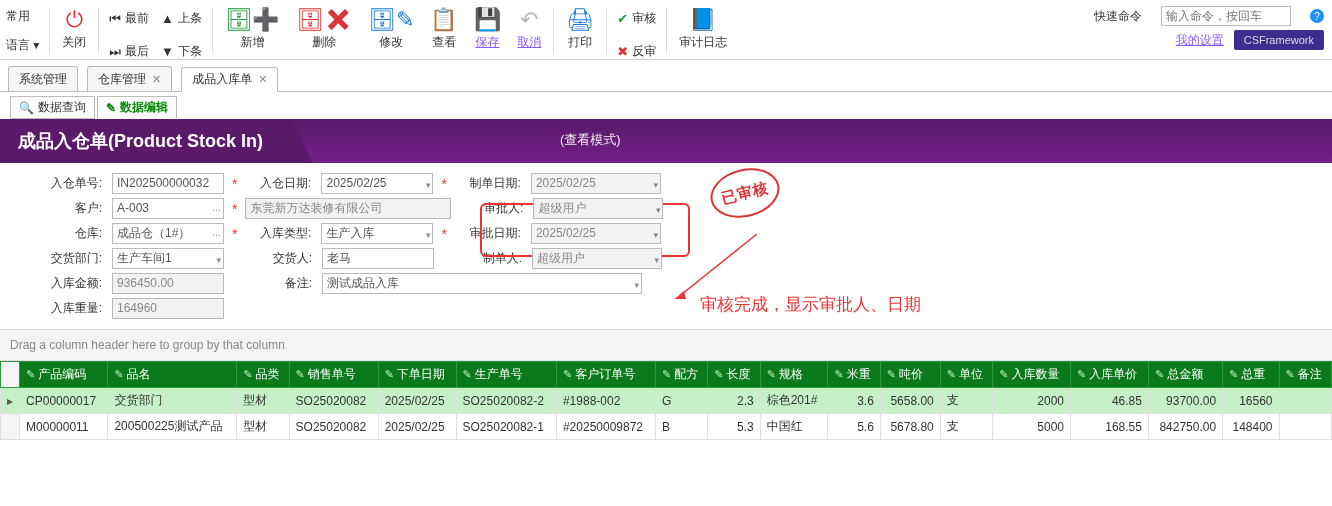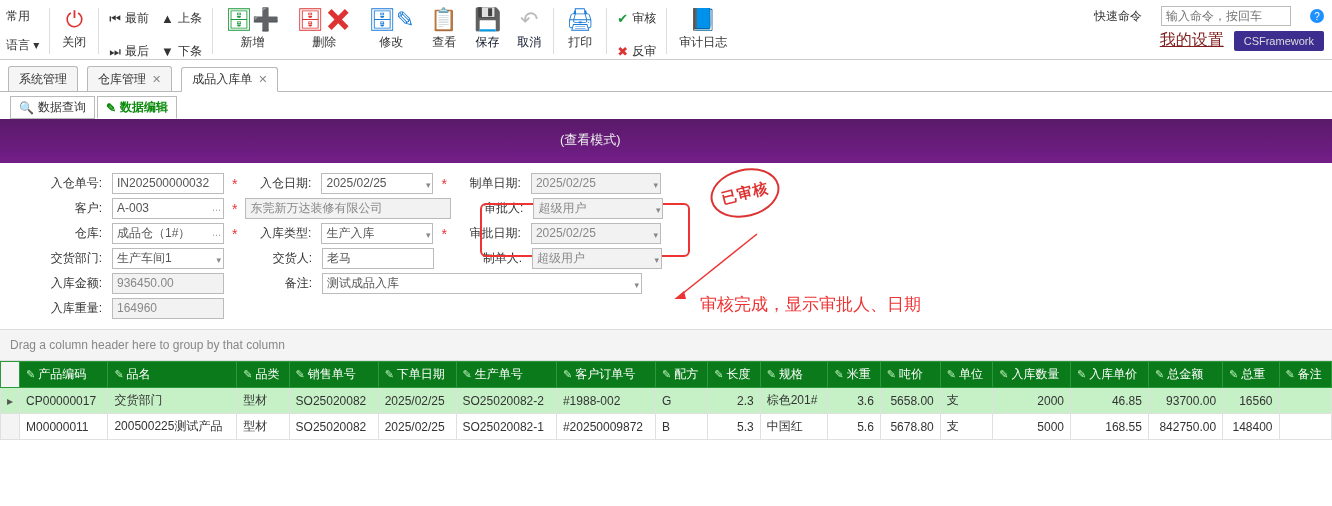--- a/index.html
+++ b/index.html
@@ -2,31 +2,31 @@
 <html><head>
 <meta charset="utf-8">
 <style>
   * { box-sizing: border-box; font-family: "Microsoft YaHei", Arial, sans-serif; }
   body { margin:0; width:1332px; background:#fff; color:#333; font-size:12px; }
   
   .toolbar { display:flex; align-items:flex-start; padding:4px 6px 0 6px; border-bottom:1px solid #ccc; height:60px; position:relative; }
   .btn-col { display:flex; flex-direction:column; align-items:center; justify-content:flex-start; padding:2px 8px; cursor:pointer; height:54px; }
   .btn-col .ico { font-size:22px; height:28px; display:flex; align-items:center; }
   .btn-col .lbl { font-size:12px; color:#333; }
-  .btn-col.muted .lbl { color:#0f172a; }
+  .btn-col.muted .lbl { color:#8b5cf6;text-decoration:underline; }
   .sep { width:1px; background:#ddd; margin:4px 4px; height:46px; }
   .btn-mini { display:flex; align-items:center; gap:4px; padding:2px 6px; cursor:pointer; }
   .btn-mini .ico { font-size:13px; }
   .mini-stack { display:flex; flex-direction:column; gap:12px; justify-content:center; padding-top:4px;}
   .toolbar-right { position:absolute; right:8px; top:6px; display:flex; flex-direction:column; align-items:flex-end; gap:4px; }
   .quick-row { display:flex; align-items:center; gap:19px; }
   .quick-row input { border:1px solid #bbb; padding:2px 4px; width:130px; font-size:12px; color:#999; }
   .quick-row .q { width:14px;height:14px;border-radius:50%; background:#1e90ff;color:#fff;font-size:10px;display:flex;align-items:center;justify-content:center;}
   .links-row { display:flex; align-items:center; gap:10px; }
-  .links-row a { color:#7f1d1d; text-decoration:underline; cursor:pointer; font-size:16px;}
+  .links-row a { color:#8b5cf6; text-decoration:underline; cursor:pointer; font-size:12px;}
   .fw-badge { background:#3d2d8f; color:#ddd; padding:4px 10px; font-size:11px; border-radius:2px; position:relative; }
   
   .main-tabs { display:flex; border-bottom:1px solid #b8b8b8; padding-left:8px; padding-top:6px; gap:7px;}
   .main-tab { border:1px solid #b8b8b8; border-bottom:none; padding:3px 10px; background:#f5f5f5; cursor:pointer; display:flex; align-items:center; gap:6px; font-size:12px; border-top-left-radius:3px; border-top-right-radius:3px; margin-right:2px;}
   .main-tab.active { background:#fff; font-weight:normal; border-bottom:1px solid #fff; position:relative; top:1px;}
   .main-tab .close { color:#888; font-size:11px; }
   
   .sub-tabs { display:flex; gap:2px; padding:4px 6px 0 10px;}
   .sub-tab { border:1px solid #bbb; padding:2px 8px; background:#fff; cursor:pointer; display:flex; align-items:center; gap:4px; font-size:12px;}
   .sub-tab.active { color:#0a8a0a; font-weight:bold; border-bottom:1px solid #fff;}
@@ -172,20 +172,23 @@
       <span class="sico">🔍</span>
       <span>数据查询</span>
     </div>
     <div class="sub-tab active">
       <span class="sico">✎</span>
       <span>数据编辑</span>
     </div>
   </div>
 
 <div class="section-hdr">
+  <div class="title-wrap">
+      <span>成品入仓单(Product Stock In)</span>
+    </div>
   <span class="mode">(查看模式)</span>
 </div>
 
 <div class="form-area">
   <div class="stamp">已审核</div>
   <div class="anno-box"></div>
   <svg class="anno-arrow">
       <line x1="85" y1="5" x2="10" y2="65" stroke="#e33" stroke-width="1.5"></line>
       <polygon points="0,72 12,62 14,70" fill="#e33"></polygon>
     </svg>

